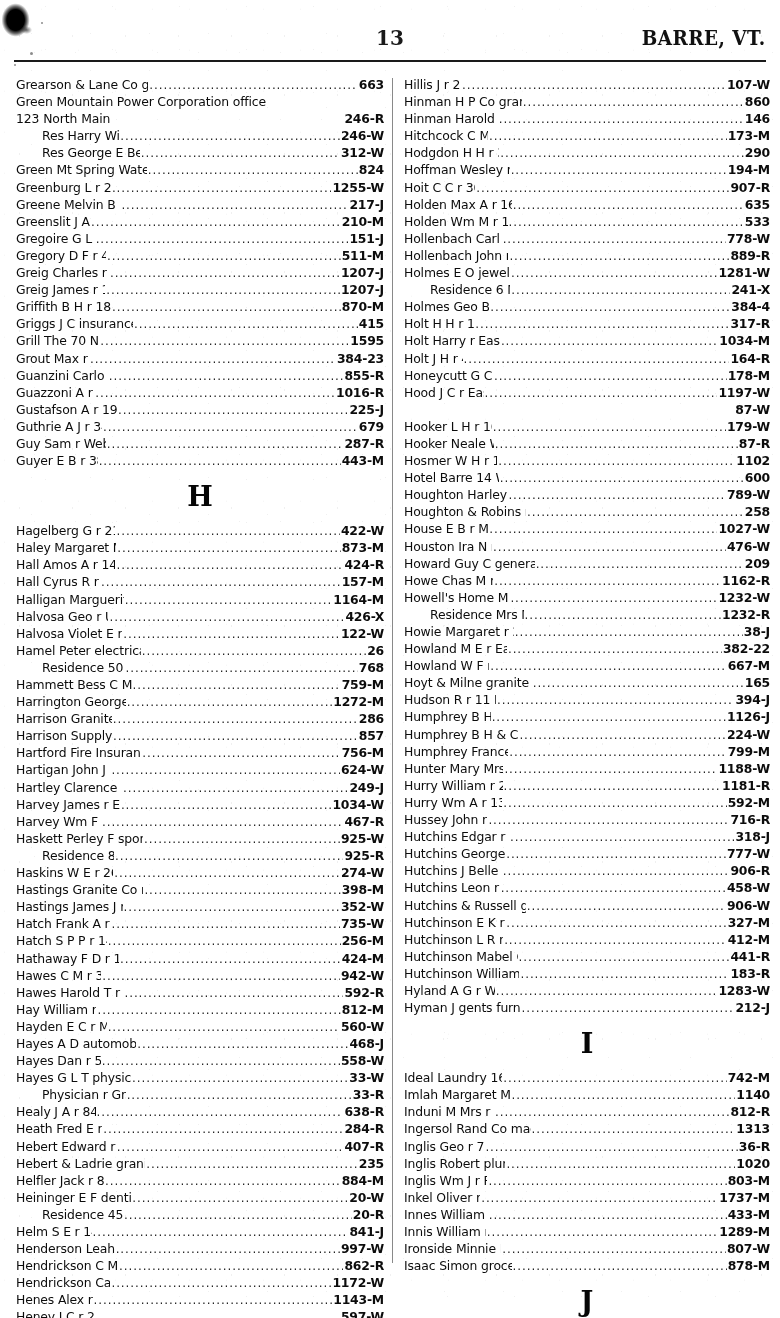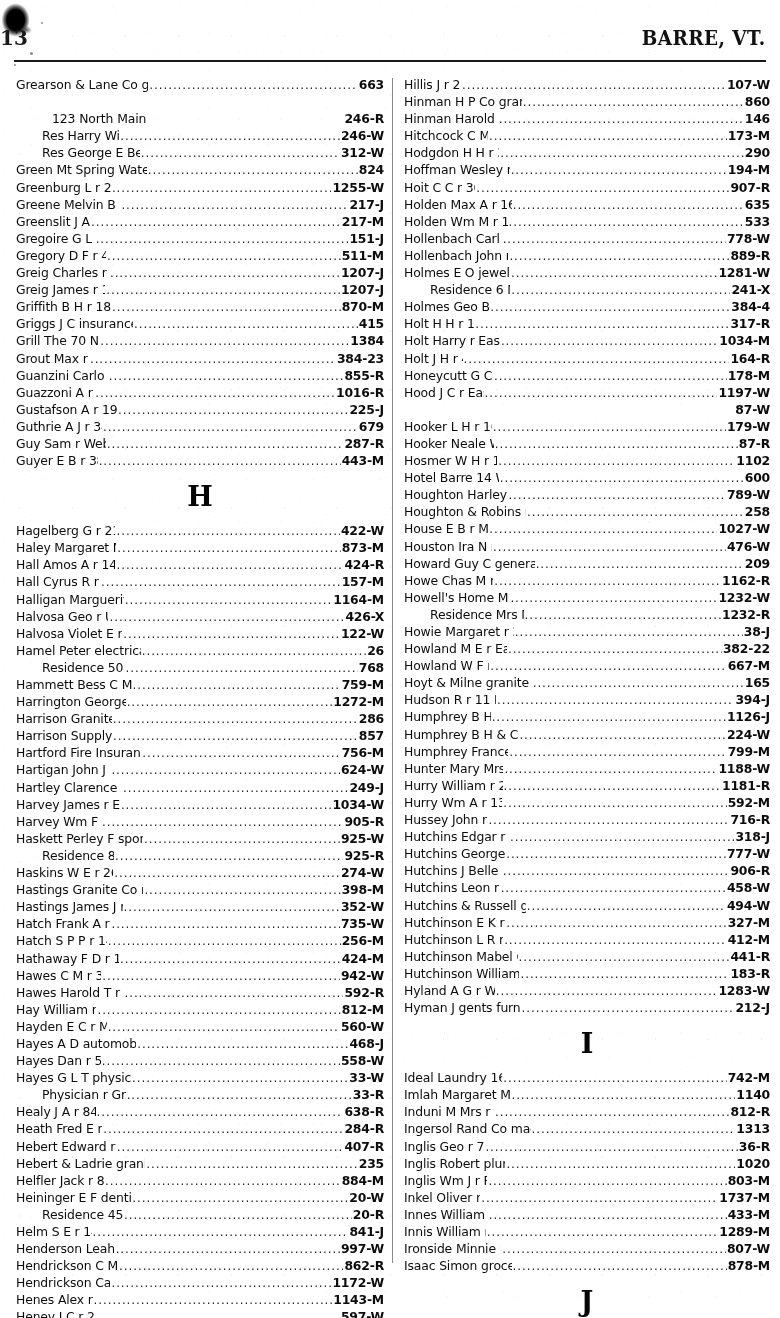--- a/index.html
+++ b/index.html
@@ -41,20 +41,21 @@
     left: 0;
     top: 26px;
     width: 780px;
     height: 30px;
   }
   .page-number {
     position: absolute;
     left: 0;
     top: 0;
     width: 780px;
+    text-align: center;
     font-family: "DejaVu Serif", serif;
     font-weight: bold;
     font-size: 20px;
     letter-spacing: 0px;
     color: #1a1a1a;
   }
   .page-locale {
     position: absolute;
     right: 14px;
     top: 0px;
@@ -130,21 +131,21 @@
   }
   .entry .num {
     flex: 0 0 auto;
     font-weight: bold;
     letter-spacing: -0.2px;
   }
   .entry.noleader .leader::before { content: ""; }
 
   .entry.indent     { padding-left: 26px; }
   .entry.addr-right { justify-content: flex-end; }
-  .entry.addr-right .nm { letter-spacing: -0.1px; margin-left: 36px; }
+  .entry.addr-right .nm { letter-spacing: -0.1px; }
 
   .section-letter {
     font-family: "DejaVu Serif", serif;
     font-weight: bold;
     font-size: 27px;
     text-align: center;
     color: #060606;
     line-height: 1;
   }
   .gap-before { height: 14px; }
@@ -183,20 +184,21 @@
   <div class="col-rule"></div>
 
   <div class="columns">
     <div class="column left" id="col-left">
         <div class="entry">
           <span class="nm">Grearson &amp; Lane Co granite Burnhams Mdw</span>
           <span class="leader"></span>
           <span class="num">663</span>
         </div>
         <div class="entry noleader">
+          <span class="nm">Green Mountain Power Corporation office</span>
           <span class="leader"></span>
           <span class="num"></span>
         </div>
         <div class="entry addr-right noleader">
           <span class="nm">123 North Main</span>
           <span class="leader"></span>
           <span class="num">246-R</span>
         </div>
         <div class="entry indent">
           <span class="nm">Res Harry Wilder 26 Hall</span>
@@ -219,21 +221,21 @@
           <span class="num">1255-W</span>
         </div>
         <div class="entry">
           <span class="nm">Greene Melvin B r Montpelier rd</span>
           <span class="leader"></span>
           <span class="num">217-J</span>
         </div>
         <div class="entry">
           <span class="nm">Greenslit J A r 36 Hill</span>
           <span class="leader"></span>
-          <span class="num">217-M</span>
+          <span class="num">210-M</span>
         </div>
         <div class="entry">
           <span class="nm">Gregoire G L r 1 Bank</span>
           <span class="leader"></span>
           <span class="num">151-J</span>
         </div>
         <div class="entry">
           <span class="nm">Gregory D F r 47 Merchant</span>
           <span class="leader"></span>
           <span class="num">511-M</span>
@@ -254,21 +256,21 @@
           <span class="num">870-M</span>
         </div>
         <div class="entry">
           <span class="nm">Griggs J C insurance 131 North Main</span>
           <span class="leader"></span>
           <span class="num">415</span>
         </div>
         <div class="entry">
           <span class="nm">Grill The 70 North Main</span>
           <span class="leader"></span>
-          <span class="num">1384</span>
+          <span class="num">1595</span>
         </div>
         <div class="entry">
           <span class="nm">Grout Max r East Hill</span>
           <span class="leader"></span>
           <span class="num">384-23</span>
         </div>
         <div class="entry">
           <span class="nm">Guanzini Carlo r 14 Central</span>
           <span class="leader"></span>
           <span class="num">855-R</span>
@@ -382,21 +384,21 @@
           <span class="num">249-J</span>
         </div>
         <div class="entry">
           <span class="nm">Harvey James r East Montpelier rd</span>
           <span class="leader"></span>
           <span class="num">1034-W</span>
         </div>
         <div class="entry">
           <span class="nm">Harvey Wm F r 124 East</span>
           <span class="leader"></span>
-          <span class="num">905-R</span>
+          <span class="num">467-R</span>
         </div>
         <div class="entry">
           <span class="nm">Haskett Perley F sporting goods 162 No Main</span>
           <span class="leader"></span>
           <span class="num">925-W</span>
         </div>
         <div class="entry indent">
           <span class="nm">Residence 80 Franklin</span>
           <span class="leader"></span>
           <span class="num">925-R</span>
@@ -773,21 +775,21 @@
           <span class="num">906-R</span>
         </div>
         <div class="entry">
           <span class="nm">Hutchins Leon r East Barre Vt</span>
           <span class="leader"></span>
           <span class="num">458-W</span>
         </div>
         <div class="entry">
           <span class="nm">Hutchins &amp; Russell garage 310 North Main</span>
           <span class="leader"></span>
-          <span class="num">494-W</span>
+          <span class="num">906-W</span>
         </div>
         <div class="entry">
           <span class="nm">Hutchinson E K r South Barre Vt</span>
           <span class="leader"></span>
           <span class="num">327-M</span>
         </div>
         <div class="entry">
           <span class="nm">Hutchinson L R r 39 Wellington</span>
           <span class="leader"></span>
           <span class="num">412-M</span>

